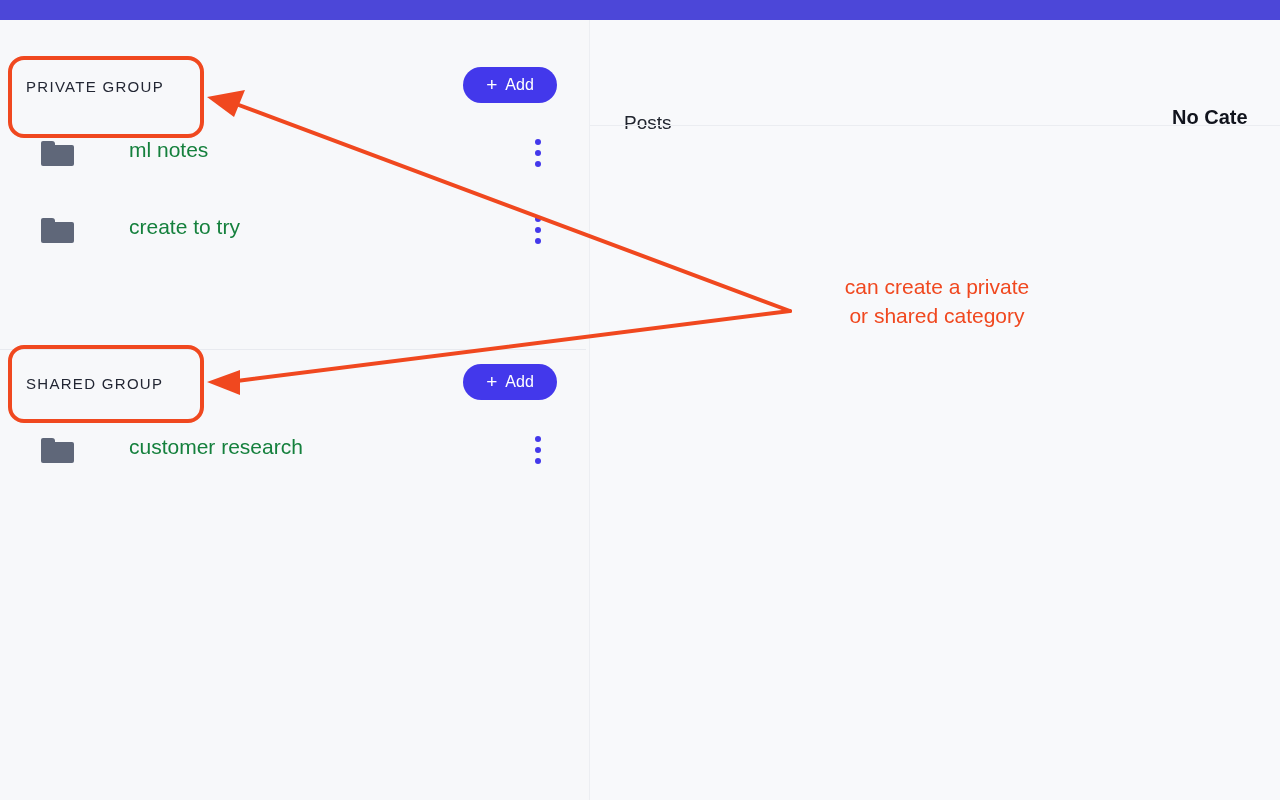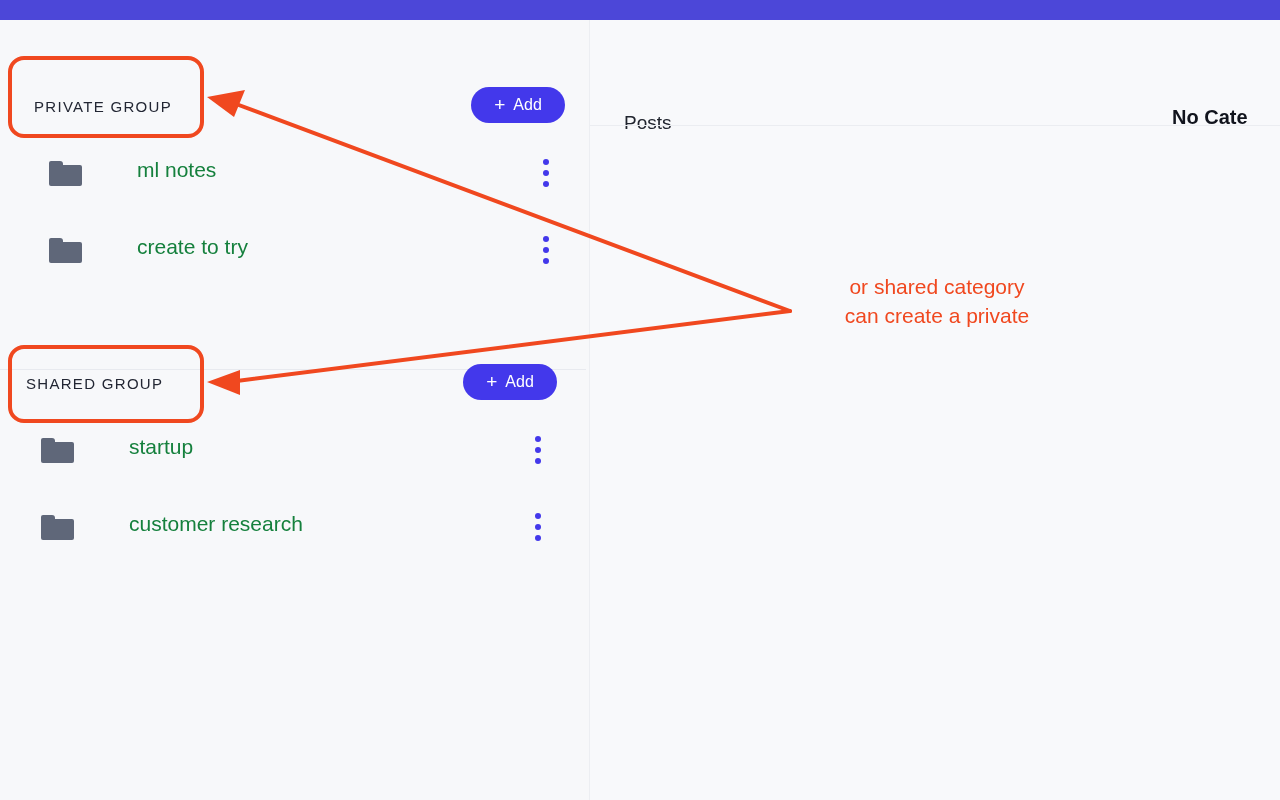--- a/index.html
+++ b/index.html
@@ -46,21 +46,21 @@
     background: #f7f8fa;
     border-right: 1px solid #eceef2;
     box-sizing: border-box;
   }
 
   .group-block {
     position: absolute;
     left: 0;
     width: 590px;
   }
-  .group-block.private { top: 64px; padding-left: 8px; }
+  .group-block.private { top: 44px; }
   .group-block.shared  { top: 341px; }
 
   .group-header {
     position: relative;
     height: 50px;
   }
 
   .group-title {
     position: absolute;
     left: 26px;
@@ -293,32 +293,20 @@
       <div class="group-header">
         <div class="group-title">SHARED GROUP</div>
         <button class="add-button">
           <span class="plus">+</span>
           <span>Add</span>
         </button>
       </div>
 
       <div class="folder-list">
 
-        <div class="folder-row">
-          <span class="folder-icon">
-            <span class="tab"></span>
-              <span class="body"></span>
-          </span>
-          <span class="folder-label">startup</span>
-          <span class="row-menu">
-            <i></i>
-              <i></i>
-              <i></i>
-          </span>
-        </div>
 
         <div class="folder-row">
           <span class="folder-icon">
             <span class="tab"></span>
               <span class="body"></span>
           </span>
           <span class="folder-label">customer research</span>
           <span class="row-menu">
             <i></i>
               <i></i>
@@ -352,16 +340,16 @@
     <line x1="790" y1="311" x2="228" y2="101" stroke="#f0481f" stroke-width="4" stroke-linecap="round"></line>
 
     <polygon points="207,97 245,90 234,117" fill="#f0481f"></polygon>
 
     <line x1="790" y1="311" x2="229" y2="382" stroke="#f0481f" stroke-width="4" stroke-linecap="round"></line>
 
     <polygon points="207,382 240,370 240,395" fill="#f0481f"></polygon>
   </svg>
 
   <div class="callout">
+    <div>can create a private</div>
     <div>or shared category</div>
-    <div>can create a private</div>
   </div>
 </div>
 
 </body></html>

